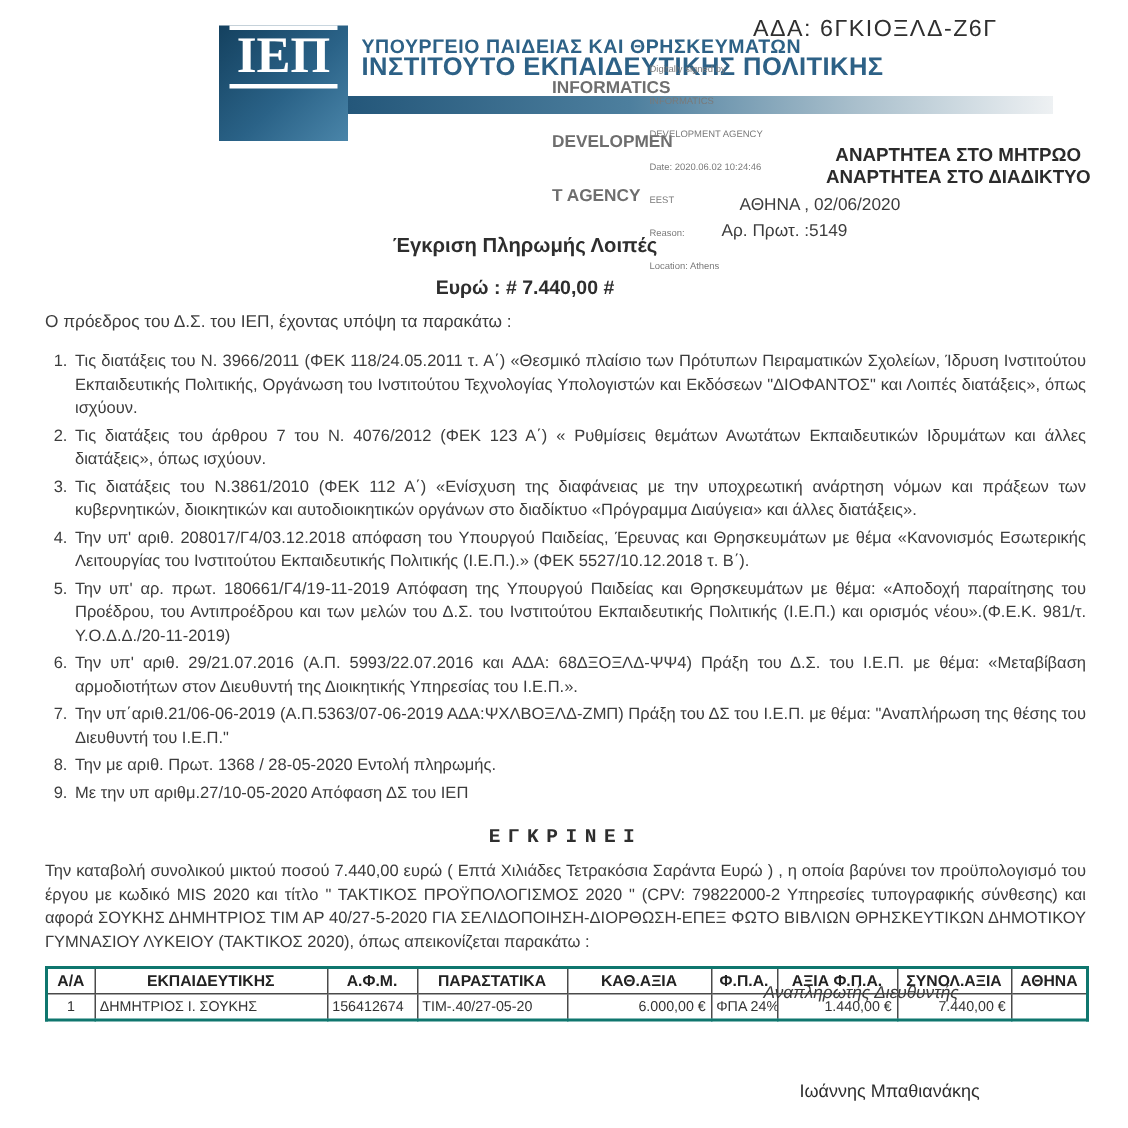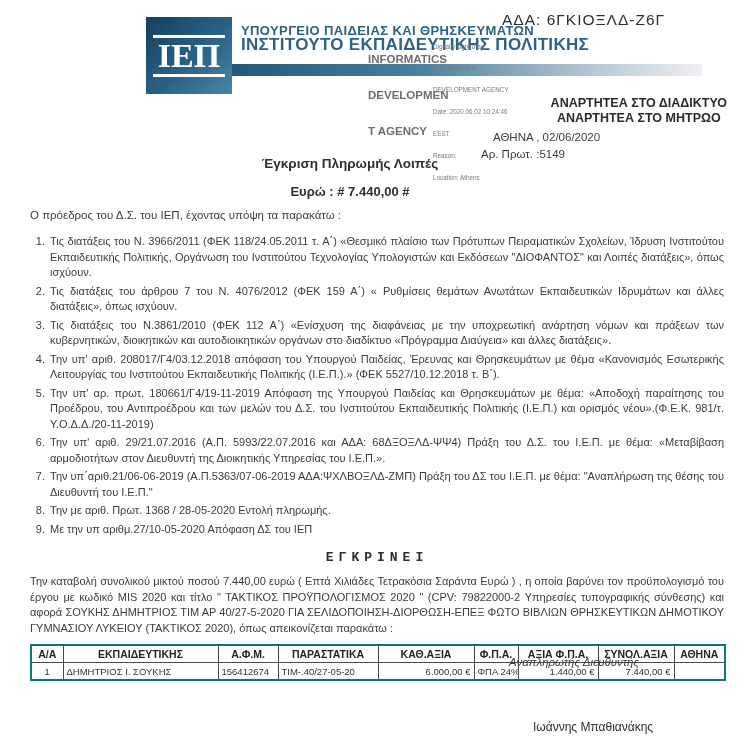--- a/index.html
+++ b/index.html
@@ -5,21 +5,21 @@
   html,body { margin:0; padding:0; background:#ffffff; }
   .page {
     position:relative; width:752px; height:752px; background:#ffffff;
     font-family:"Liberation Sans", sans-serif; color:#3c3c3c; overflow:hidden;
   }
 
   
   .iep-box {
     position:absolute; left:146px; top:17px; width:86px; height:77px;
     background:linear-gradient(135deg,#14415f 0%,#2a6287 55%,#4a85a9 100%);
-    display:flex; align-items:center; justify-content:center;
+    display:flex; align-items:flex-start; justify-content:center;
   }
   .iep-acronym {
     color:#ffffff; font-family:"Liberation Serif", serif; font-weight:bold;
     font-size:34px; line-height:1.0; padding:1px 5px;
     border-top:3px solid #ffffff; border-bottom:3px solid #ffffff;
   }
   .ministry-line {
     position:absolute; left:241px; top:23px; color:#2d6186;
     font-weight:bold; font-size:13px; letter-spacing:0.4px;
   }
@@ -121,38 +121,38 @@
     <div>DEVELOPMENT AGENCY</div>
     <div>Date: 2020.06.02 10:24:46</div>
     <div>EEST</div>
     <div>Reason:</div>
     <div>Location: Athens</div>
   </div>
 
   <div class="ada">ΑΔΑ: 6ΓΚΙΟΞΛΔ-Ζ6Γ</div>
 
   <div class="posting">
+    <div>ΑΝΑΡΤΗΤΕΑ ΣΤΟ ΜΗΤΡΩΟ</div>
     <div>ΑΝΑΡΤΗΤΕΑ ΣΤΟ ΔΙΑΔΙΚΤΥΟ</div>
-    <div>ΑΝΑΡΤΗΤΕΑ ΣΤΟ ΜΗΤΡΩΟ</div>
   </div>
 
   <div class="city-date">
     <div class="l1">ΑΘΗΝΑ , 02/06/2020</div>
     <div>Αρ. Πρωτ. :5149</div>
   </div>
 
   <div class="doc-title">Έγκριση Πληρωμής Λοιπές</div>
   <div class="doc-amount">Ευρώ : # 7.440,00 #</div>
 
   <div class="intro">Ο πρόεδρος του Δ.Σ. του ΙΕΠ, έχοντας υπόψη τα παρακάτω :</div>
 
   <div class="content">
     <ol>
       <li>Τις διατάξεις του Ν. 3966/2011 (ΦΕΚ 118/24.05.2011 τ. Α΄) «Θεσμικό πλαίσιο των Πρότυπων Πειραματικών Σχολείων, Ίδρυση Ινστιτούτου Εκπαιδευτικής Πολιτικής, Οργάνωση του Ινστιτούτου Τεχνολογίας Υπολογιστών και Εκδόσεων "ΔΙΟΦΑΝΤΟΣ" και Λοιπές διατάξεις», όπως ισχύουν.</li>
-      <li>Τις διατάξεις του άρθρου 7 του Ν. 4076/2012 (ΦΕΚ 159 Α΄) « Ρυθμίσεις θεμάτων Ανωτάτων Εκπαιδευτικών Ιδρυμάτων και άλλες διατάξεις», όπως ισχύουν.</li>
+      <li>Τις διατάξεις του άρθρου 7 του Ν. 4076/2012 (ΦΕΚ 123 Α΄) « Ρυθμίσεις θεμάτων Ανωτάτων Εκπαιδευτικών Ιδρυμάτων και άλλες διατάξεις», όπως ισχύουν.</li>
       <li>Τις διατάξεις του Ν.3861/2010 (ΦΕΚ 112 Α΄) «Ενίσχυση της διαφάνειας με την υποχρεωτική ανάρτηση νόμων και πράξεων των κυβερνητικών, διοικητικών και αυτοδιοικητικών οργάνων στο διαδίκτυο «Πρόγραμμα Διαύγεια» και άλλες διατάξεις».</li>
       <li>Την υπ' αριθ. 208017/Γ4/03.12.2018 απόφαση του Υπουργού Παιδείας, Έρευνας και Θρησκευμάτων με θέμα «Κανονισμός Εσωτερικής Λειτουργίας του Ινστιτούτου Εκπαιδευτικής Πολιτικής (Ι.Ε.Π.).» (ΦΕΚ 5527/10.12.2018 τ. Β΄).</li>
       <li>Την υπ' αρ. πρωτ. 180661/Γ4/19-11-2019 Απόφαση της Υπουργού Παιδείας και Θρησκευμάτων με θέμα: «Αποδοχή παραίτησης του Προέδρου, του Αντιπροέδρου και των μελών του Δ.Σ. του Ινστιτούτου Εκπαιδευτικής Πολιτικής (Ι.Ε.Π.) και ορισμός νέου».(Φ.Ε.Κ. 981/τ. Υ.Ο.Δ.Δ./20-11-2019)</li>
       <li>Την υπ' αριθ. 29/21.07.2016 (Α.Π. 5993/22.07.2016 και ΑΔΑ: 68ΔΞΟΞΛΔ-ΨΨ4) Πράξη του Δ.Σ. του Ι.Ε.Π. με θέμα: «Μεταβίβαση αρμοδιοτήτων στον Διευθυντή της Διοικητικής Υπηρεσίας του Ι.Ε.Π.».</li>
       <li>Την υπ΄αριθ.21/06-06-2019 (Α.Π.5363/07-06-2019 ΑΔΑ:ΨΧΛΒΟΞΛΔ-ΖΜΠ) Πράξη του ΔΣ του Ι.Ε.Π. με θέμα: "Αναπλήρωση της θέσης του Διευθυντή του Ι.Ε.Π."</li>
       <li>Την με αριθ. Πρωτ. 1368 / 28-05-2020 Εντολή πληρωμής.</li>
       <li>Με την υπ αριθμ.27/10-05-2020 Απόφαση ΔΣ του ΙΕΠ</li>
     </ol>
 
     <div class="approve-heading">ΕΓΚΡΙΝΕΙ</div>

